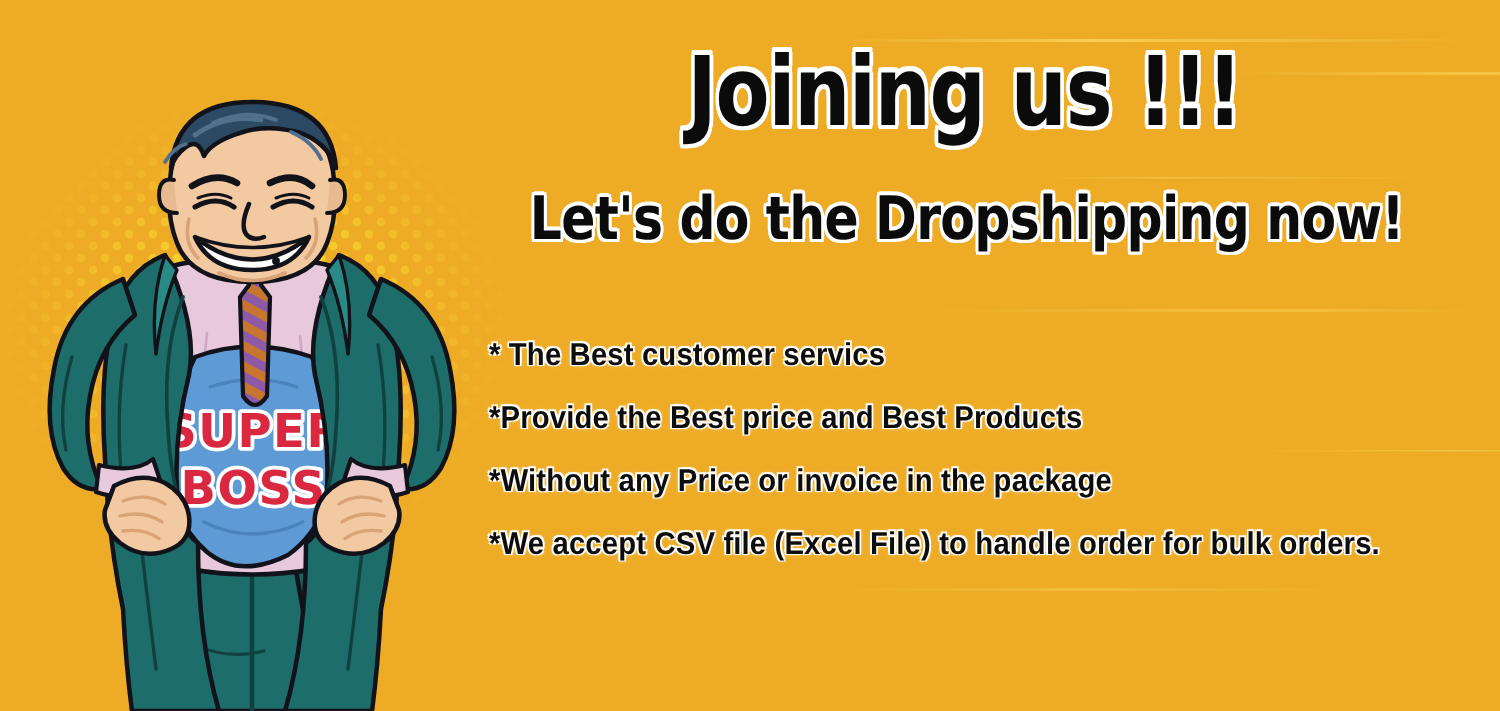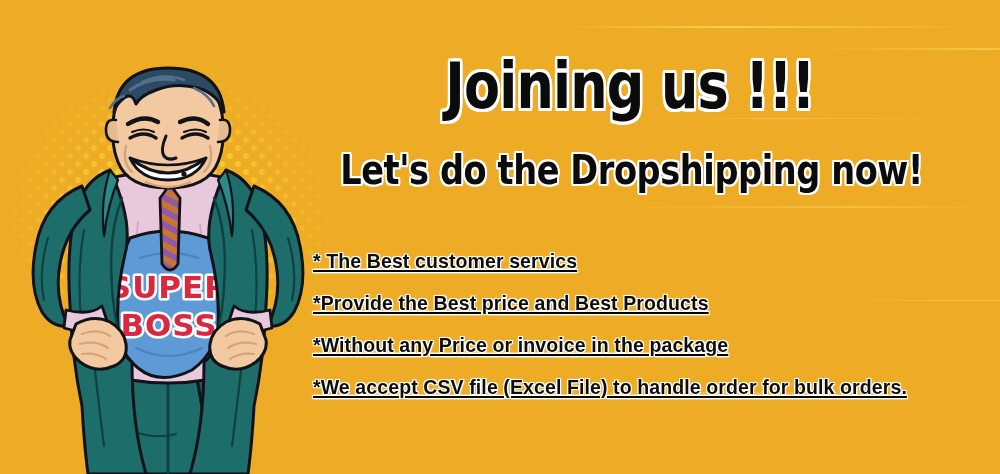--- a/index.html
+++ b/index.html
@@ -53,22 +53,22 @@
   .hero {
     position:absolute;
     left:18px; top:62px;
     width:300px; height:412px;
   }
   .hero svg { display:block; width:100%; height:100%; }
 
   
   .copy {
     position:absolute;
-    left:285px; top:0;
-    width:700px; height:368px;margin-top:24px;
+    left:298px; top:0;
+    width:700px; height:368px;
   }
 
   .headline {
     position:absolute;
     left:0; top:30px;
     width:690px;
     text-align:center;
     font-family:"DejaVu Sans", sans-serif;
     font-weight:700;
     font-size:64px;
@@ -103,21 +103,20 @@
       -2px -2px 0 #fff,  2px -2px 0 #fff,
       -2px  2px 0 #fff,  2px  2px 0 #fff,
       -2.4px 0 0 #fff, 2.4px 0 0 #fff, 0 -2.4px 0 #fff, 0 2.4px 0 #fff;
     white-space:nowrap;
   }
 
   .bullets {
     position:absolute;
     left:28px; top:216px;
     width:672px;
-    text-decoration:underline;
   }
   .bullet {
     font-family:"Liberation Sans", sans-serif;
     font-weight:700;
     font-size:21px;
     line-height:42px;
     color:#0d0d0d;
     letter-spacing:.1px;
     transform:scaleX(.93);
     transform-origin:left center;

